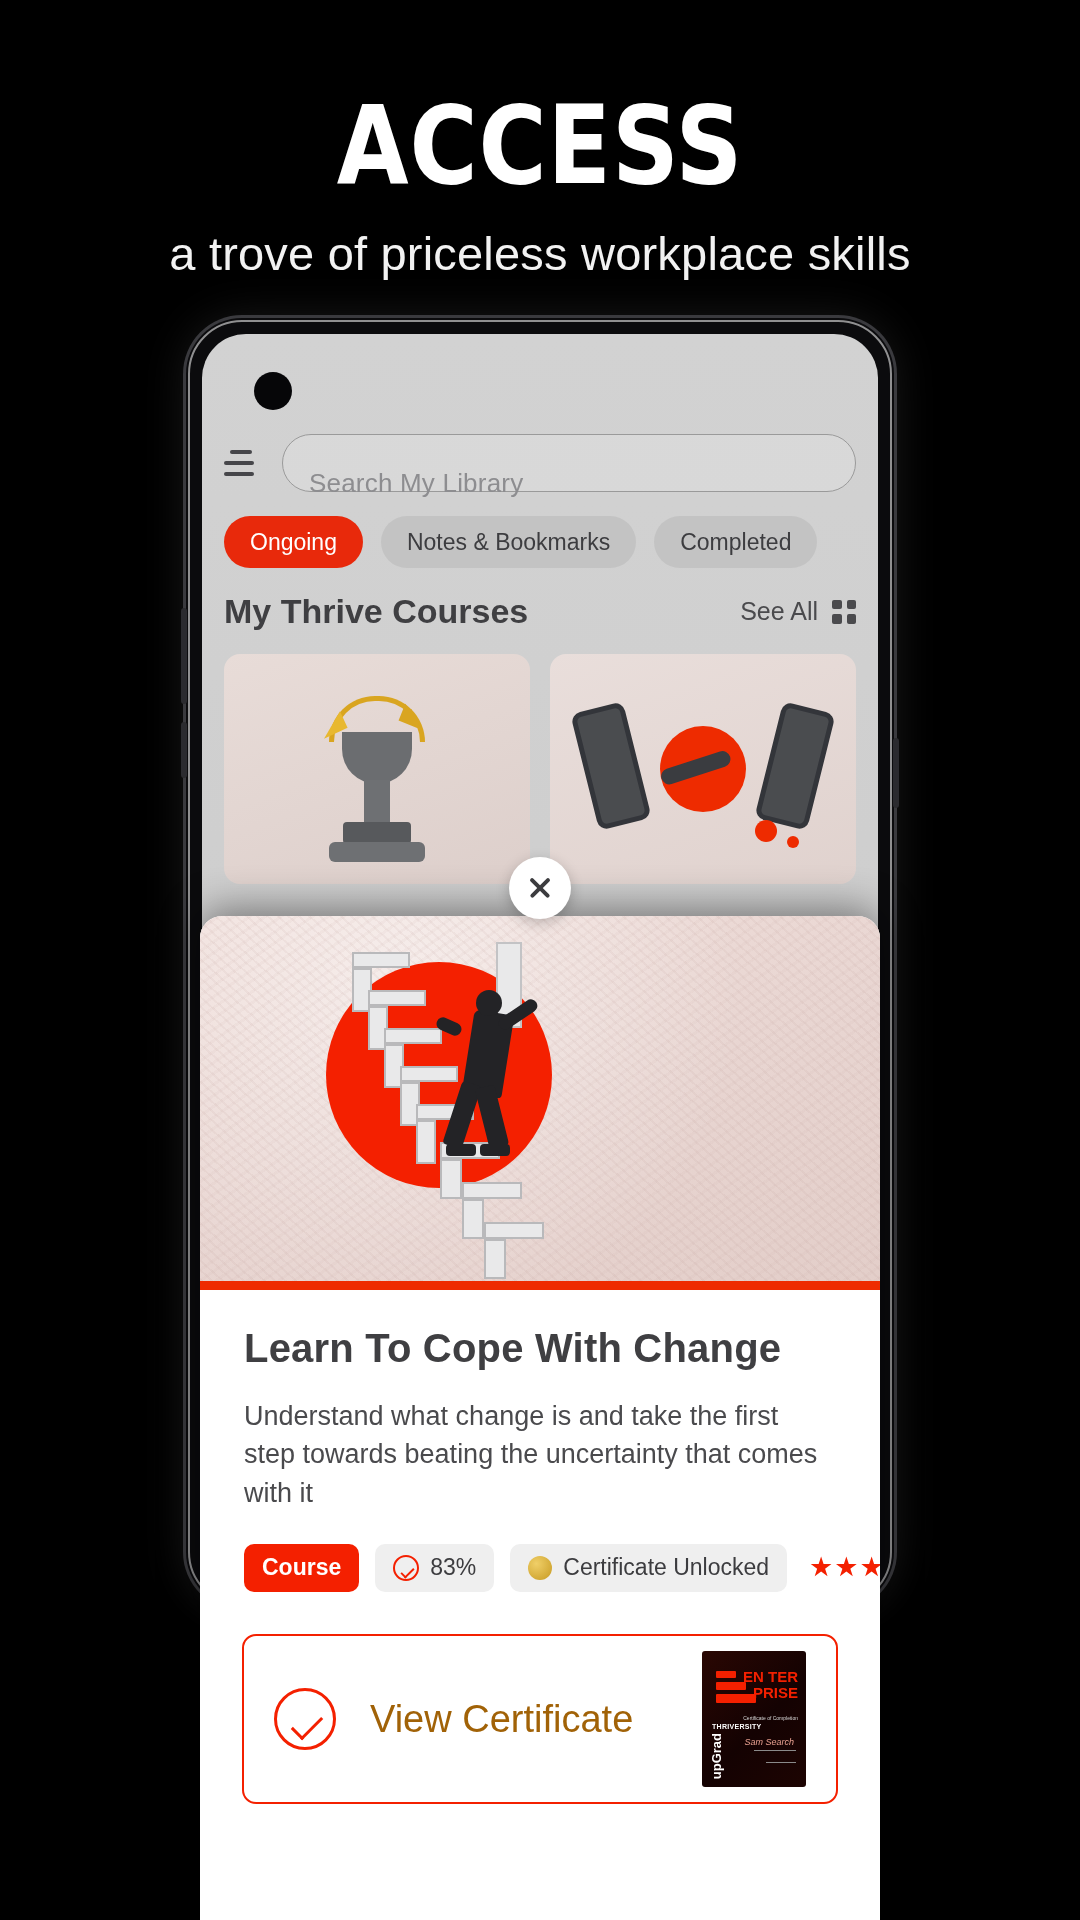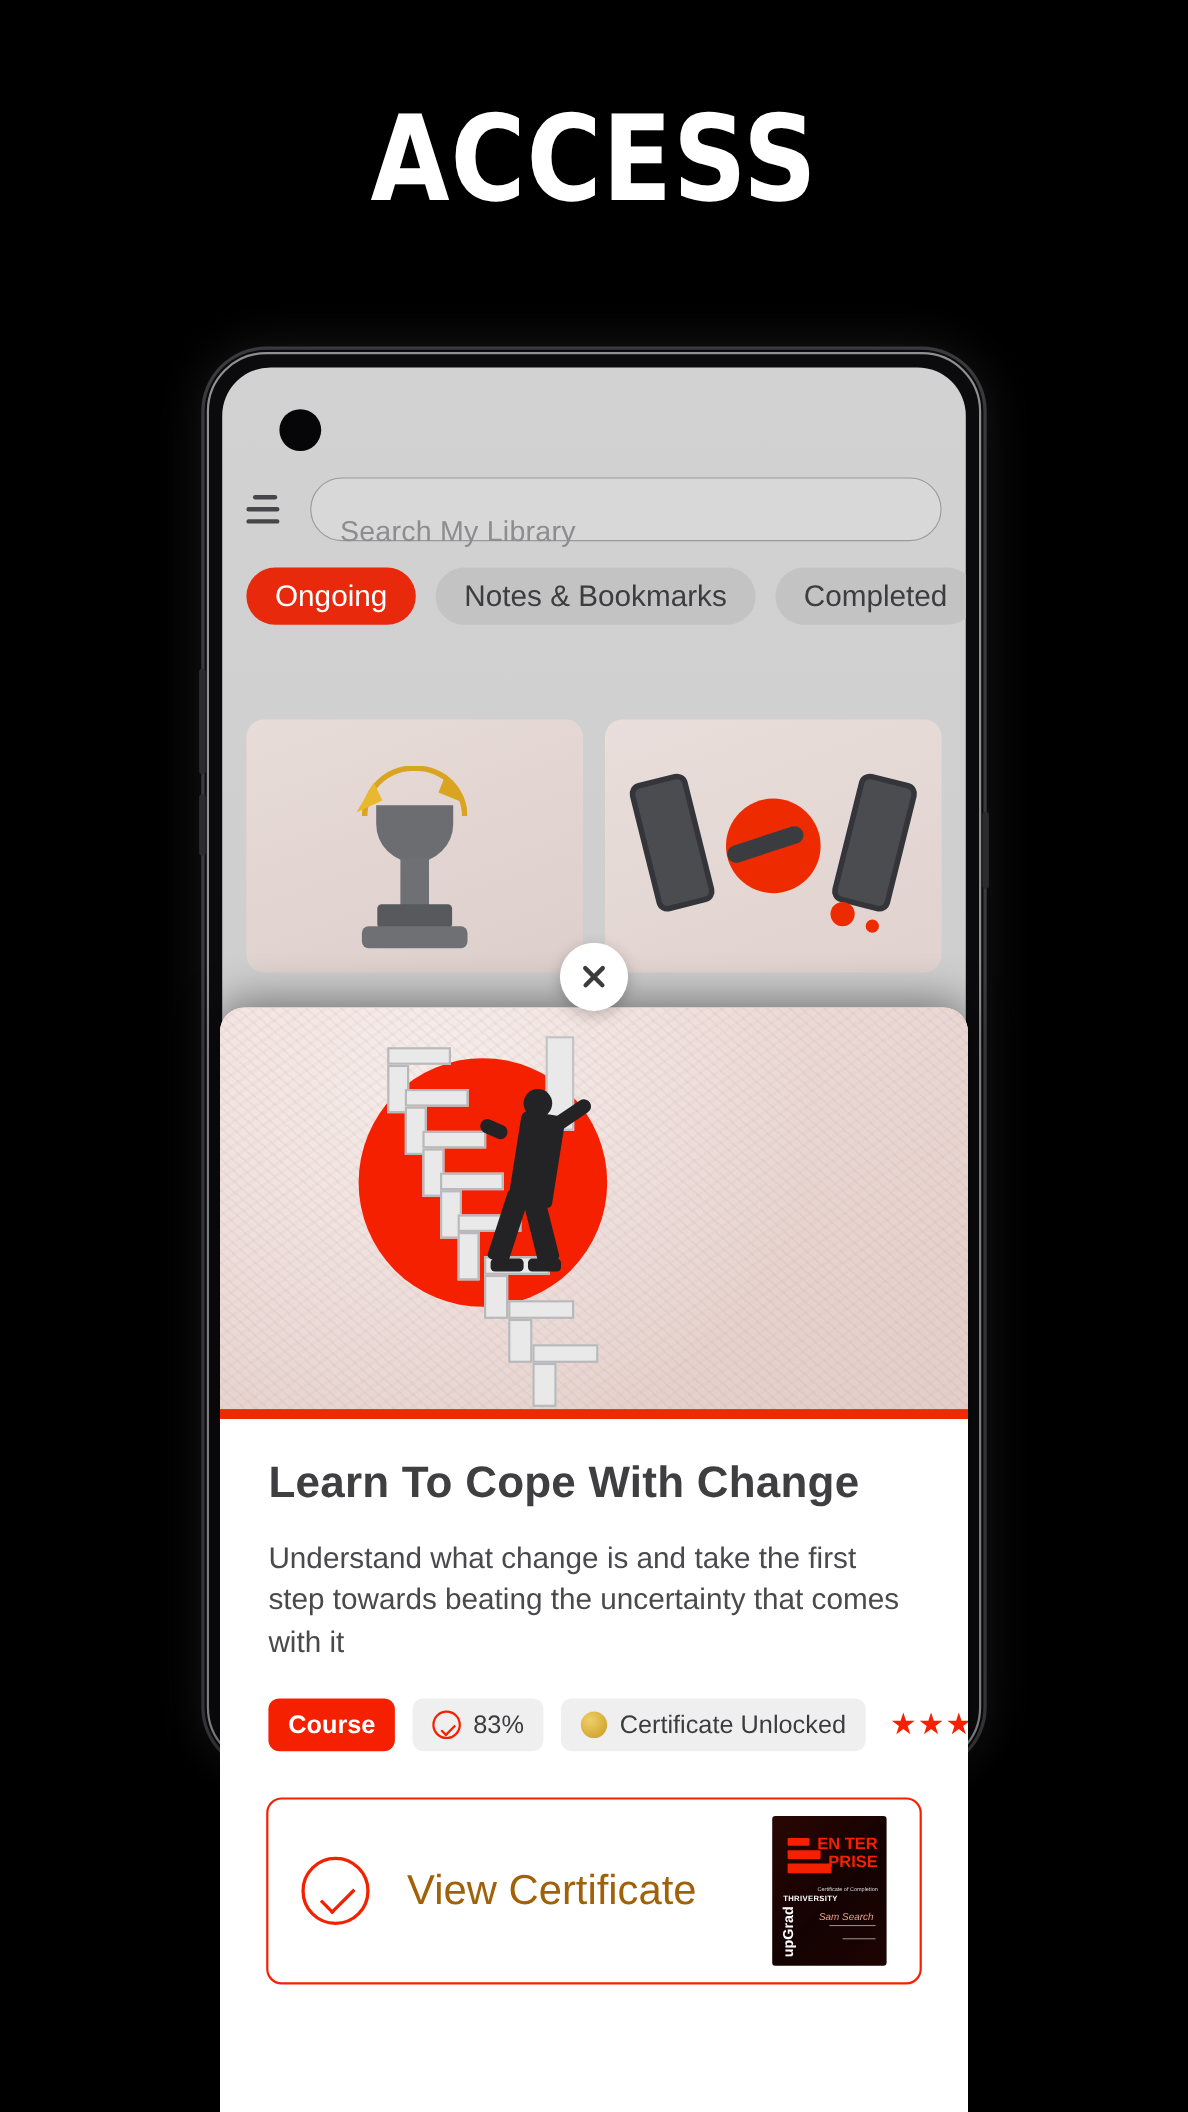--- a/index.html
+++ b/index.html
@@ -65,21 +65,21 @@
     flex:1; margin-left:24px; height:58px; border-radius:29px;
     border:1.6px solid #9a9a9a; background:rgba(255,255,255,0.16);
     display:flex; align-items:center; padding:0 26px;
   }
   .searchbar span{ font-size:26px; color:#8d8d90; letter-spacing:.2px;margin-top:40px; }
 
   
   .chips{ position:absolute; left:0; top:182px; width:676px;
           display:flex; gap:18px; padding:0 22px; align-items:center; }
   .chip{ height:52px; border-radius:26px; display:flex; align-items:center;
-         padding:0 26px; font-size:27px; color:#3d3d40; background:#c3c3c3; white-space:nowrap;}
+         padding:0 26px; font-size:23px; color:#3d3d40; background:#c3c3c3; white-space:nowrap;}
   .chip.active{ background:#E8290B; color:#fff; }
 
   
   .sec{ position:absolute; left:0; top:258px; width:676px; padding:0 22px;
         display:flex; align-items:center; justify-content:space-between; }
   .sec-title{ font-size:34px; font-weight:700; color:#3f3f42; }
   .sec-right{ display:flex; align-items:center; gap:14px; }
   .see-all{ font-size:25px; color:#4a4a4d; }
   .grid-icon{ width:24px; height:24px; display:grid;
               grid-template-columns:1fr 1fr; grid-template-rows:1fr 1fr; gap:5px; }
@@ -205,20 +205,21 @@
   .ct-sig{ position:absolute; right:10px; bottom:36px; width:42px; height:1px; background:#8a8a8a; }
   .ct-sig2{ position:absolute; right:10px; bottom:24px; width:30px; height:1px; background:#8a8a8a; }
   .ct-scr{ position:absolute; right:12px; top:86px; font-size:9px; color:#e8a090;
            font-style:italic; }
 </style>
 </head>
 <body>
 
 <div class="promo">
   <div class="promo-title">ACCESS</div>
+  <div class="promo-sub">a trove of priceless workplace skills</div>
 </div>
 
 <div class="phone-wrap">
   <div class="phone-frame">
     <div class="btn-side btn-vol"></div>
     <div class="btn-side btn-vol2"></div>
     <div class="btn-side btn-pwr"></div>
 
     <div class="screen">
       <div class="punch-hole"></div>
@@ -233,20 +234,32 @@
           <span>Search My Library</span>
         </div>
       </div>
 
       <div class="chips">
         <div class="chip active">Ongoing</div>
         <div class="chip">Notes &amp; Bookmarks</div>
         <div class="chip">Completed</div>
       </div>
 
+      <div class="sec">
+        <div class="sec-title">My Thrive Courses</div>
+        <div class="sec-right">
+          <div class="see-all">See All</div>
+          <div class="grid-icon">
+            <i></i>
+              <i></i>
+              <i></i>
+              <i></i>
+          </div>
+        </div>
+      </div>
 
       <div class="tiles">
         <div class="tile">
           <div class="t1-arc"></div>
           <div class="t1-ban t1-b1"></div>
           <div class="t1-ban t1-b2"></div>
           <div class="t1-cup"></div>
           <div class="t1-stem"></div>
           <div class="t1-base2"></div>
           <div class="t1-base"></div>

